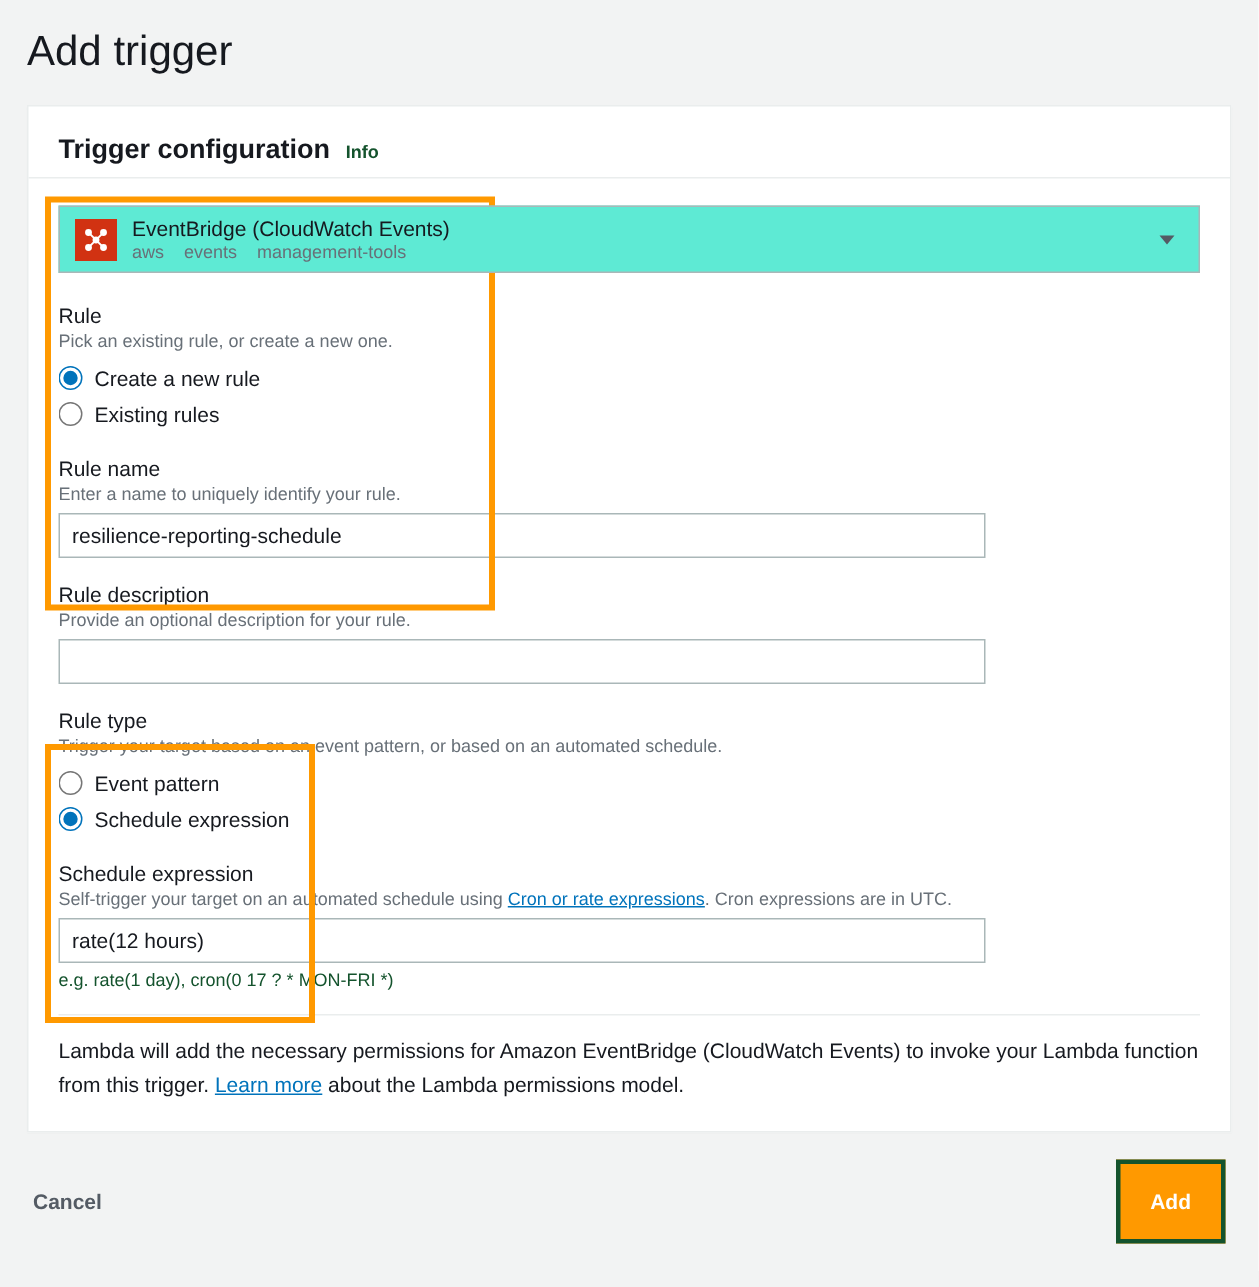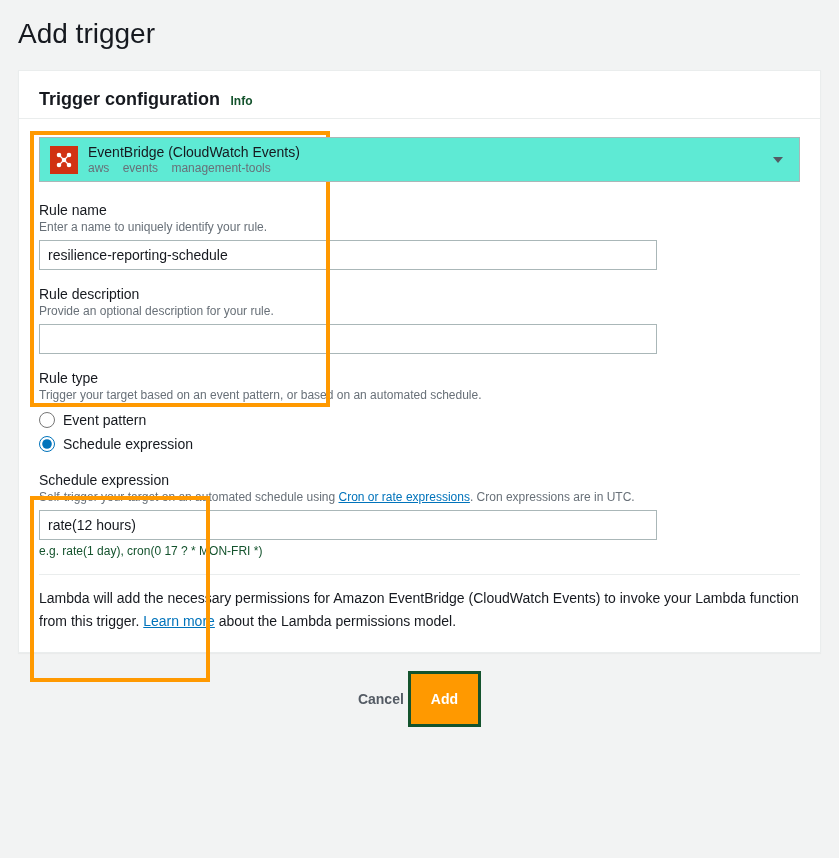--- a/index.html
+++ b/index.html
@@ -167,21 +167,21 @@
       border-top: 1px solid #eaeded;
       margin: 14px 0 12px 0;
     }
     .permission-text {
       font-size: 14px;
       line-height: 1.6;
       color: #16191f;
     }
     .footer {
       display: flex;
-      justify-content: center;
+      justify-content: space-between;
       align-items: center;
       padding: 18px 4px 0 0;
     }
     .btn-cancel {
       background: transparent;
       border: none;
       font-size: 14px;
       font-weight: 700;
       color: #545b64;
       cursor: pointer;
@@ -231,20 +231,32 @@
         <span class="source-name">EventBridge (CloudWatch Events)</span>
         <span class="source-tags">
           <span>aws</span>
           <span>events</span>
           <span>management-tools</span>
         </span>
       </div>
       <div class="dropdown-caret"></div>
     </div>
 
+    <div class="field-group">
+      <div class="field-label">Rule</div>
+      <div class="field-help">Pick an existing rule, or create a new one.</div>
+      <label class="radio-row">
+        <input type="radio" name="rule" checked="" style="">
+        <span>Create a new rule</span>
+      </label>
+      <label class="radio-row">
+        <input type="radio" name="rule" style="">
+        <span>Existing rules</span>
+      </label>
+    </div>
 
     <div class="field-group">
       <div class="field-label">Rule name</div>
       <div class="field-help">Enter a name to uniquely identify your rule.</div>
       <input type="text" class="text-input" value="resilience-reporting-schedule" style="">
     </div>
 
     <div class="field-group">
       <div class="field-label">Rule description</div>
       <div class="field-help">Provide an optional description for your rule.</div>

